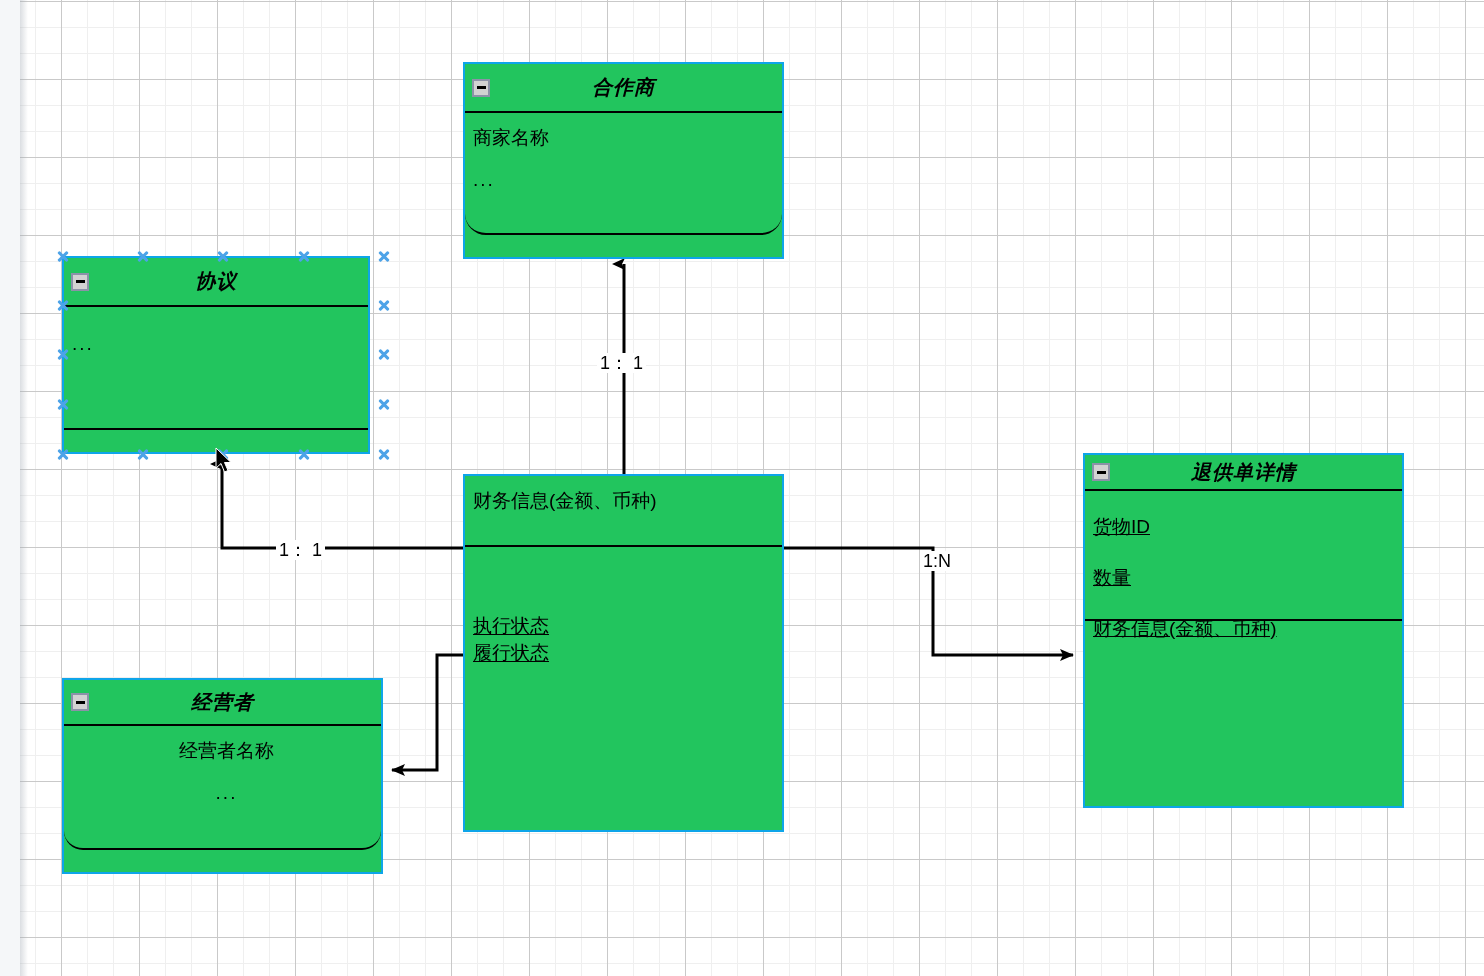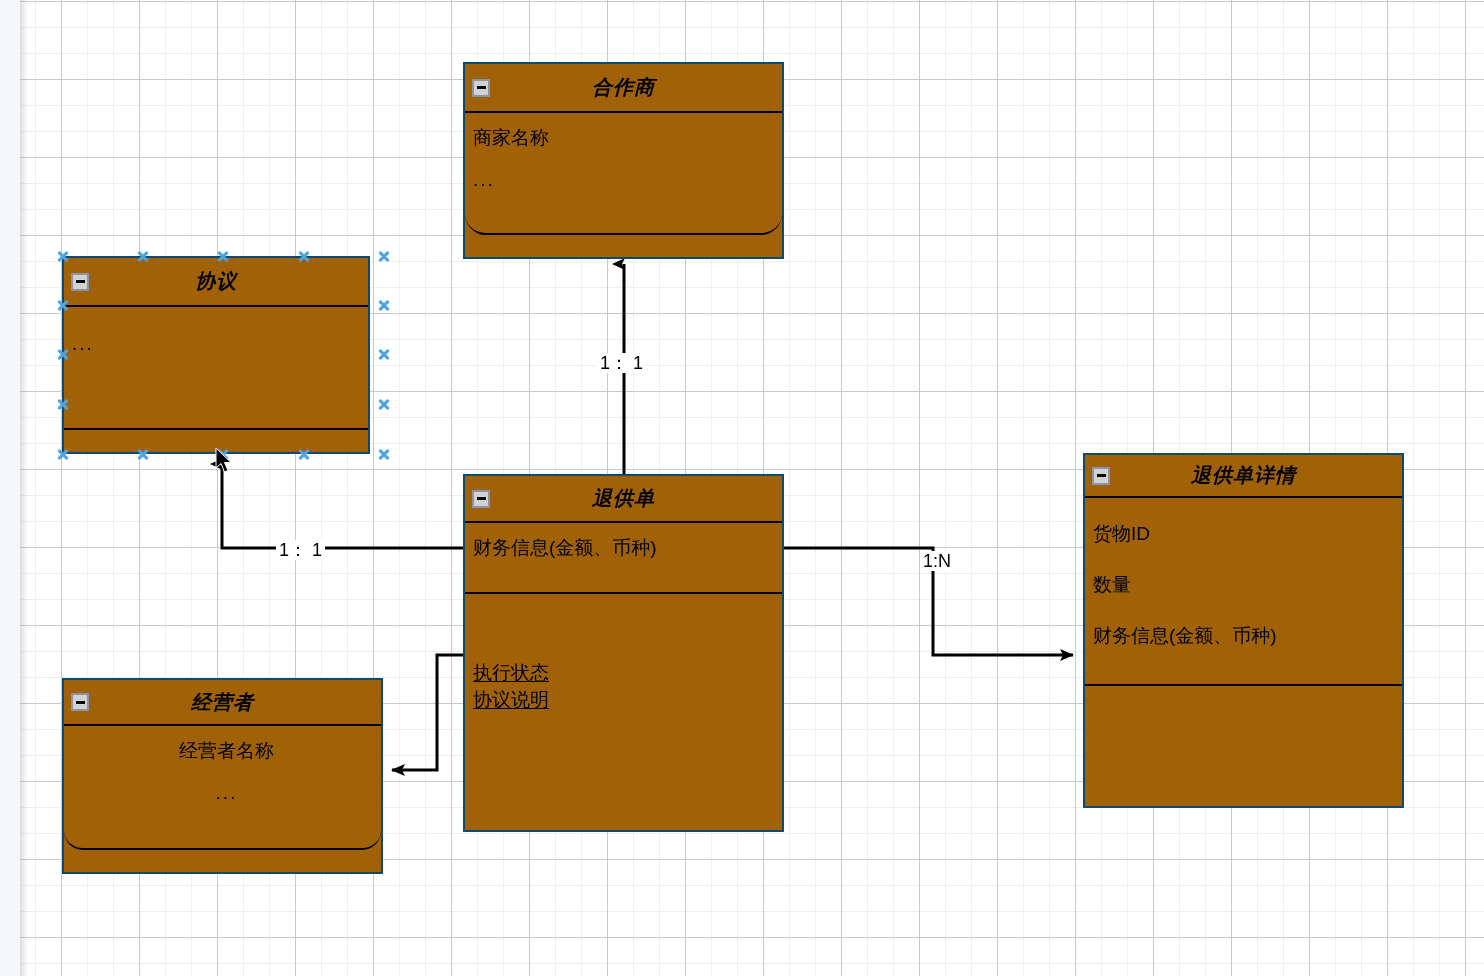--- a/index.html
+++ b/index.html
@@ -59,22 +59,22 @@
     width: 1484px; height: 976px;
     z-index: 3;
     pointer-events: none;
   }
   #edges .hit { pointer-events: stroke; }
 
   
   .uml-class {
     position: absolute;
     box-sizing: border-box;
-    background: #a16207;
-    border: 2px solid #0c4a6e;
+    background: #22c55e;
+    border: 2px solid #0ea5e9;
     z-index: 5;
   }
   .uml-title {
     position: relative;
     box-sizing: border-box;
     border-bottom: 2px solid #000000;
     display: flex;
     align-items: center;
     justify-content: center;
     font-style: italic;
@@ -259,43 +259,37 @@
   <div class="handle" style="left:56px;  top:398px;"></div>
   <div class="handle" style="left:377px; top:398px;"></div>
 
   <div class="handle" style="left:56px;  top:448px;"></div>
   <div class="handle" style="left:136px; top:448px;"></div>
   <div class="handle" style="left:216px; top:448px;"></div>
   <div class="handle" style="left:297px; top:448px;"></div>
   <div class="handle" style="left:377px; top:448px;"></div>
 
   <div class="uml-class" style="left:463px; top:474px; width:321px; height:358px;">
-    <div class="uml-title" style="height:47px;">
-      <span class="collapse-icon">
-        <i></i>
-      </span>
-      <span>退供单</span>
-    </div>
     <div class="uml-attrs" style="height:71px;">
       <div class="attr-line">财务信息(金额、币种)</div>
     </div>
     <div class="uml-ops" style="height:188px; padding-top:65px;">
       <div class="op-line">执行状态</div>
-      <div class="op-line">协议说明</div>
+      <div class="op-line">履行状态</div>
     </div>
   </div>
 
   <div class="uml-class" style="left:1083px; top:453px; width:321px; height:355px;">
-    <div class="uml-title" style="height:43px;">
+    <div class="uml-title" style="height:36px;">
       <span class="collapse-icon">
         <i></i>
       </span>
       <span>退供单详情</span>
     </div>
-    <div class="uml-attrs" style="height:188px;">
+    <div class="uml-attrs" style="height:130px;text-decoration:underline;">
       <div class="attr-line" style="line-height:51px;">货物ID</div>
       <div class="attr-line" style="line-height:51px;">数量</div>
       <div class="attr-line" style="line-height:51px;">财务信息(金额、币种)</div>
     </div>
     <div class="uml-ops" style="height:132px;"></div>
   </div>
 
   <div class="uml-class" style="left:62px; top:678px; width:321px; height:196px;text-align:center;">
     <div class="uml-title" style="height:46px;">
       <span class="collapse-icon">

